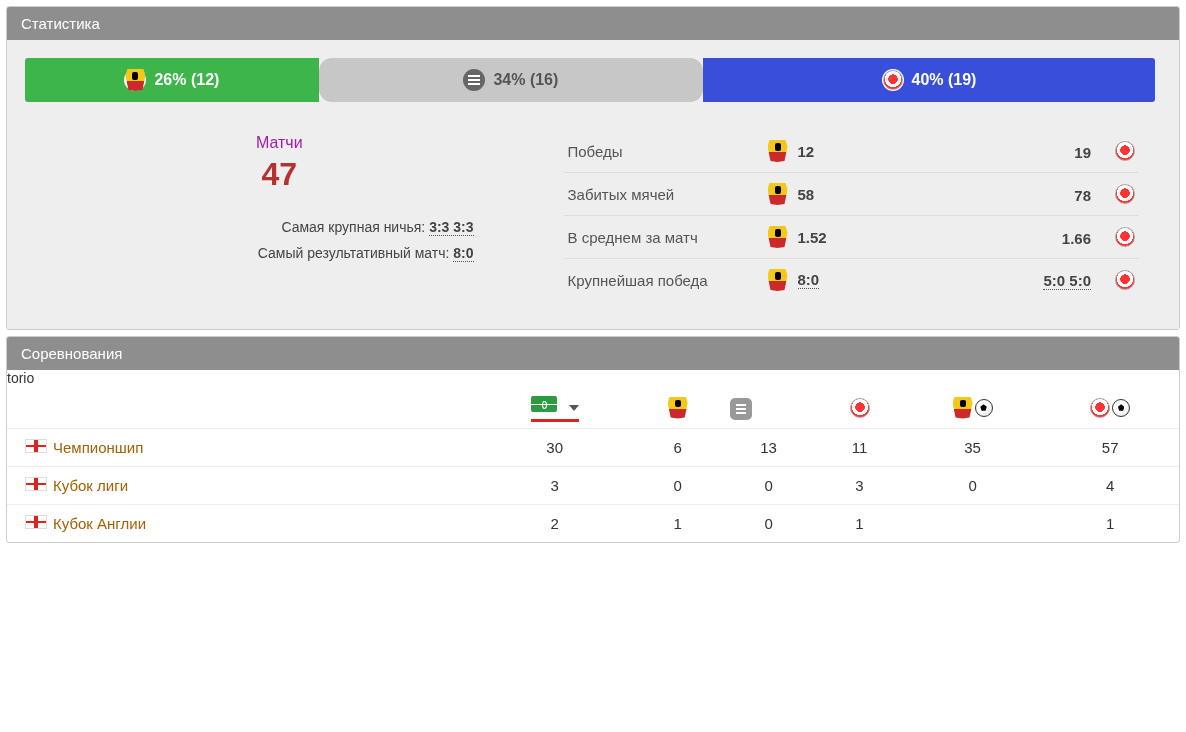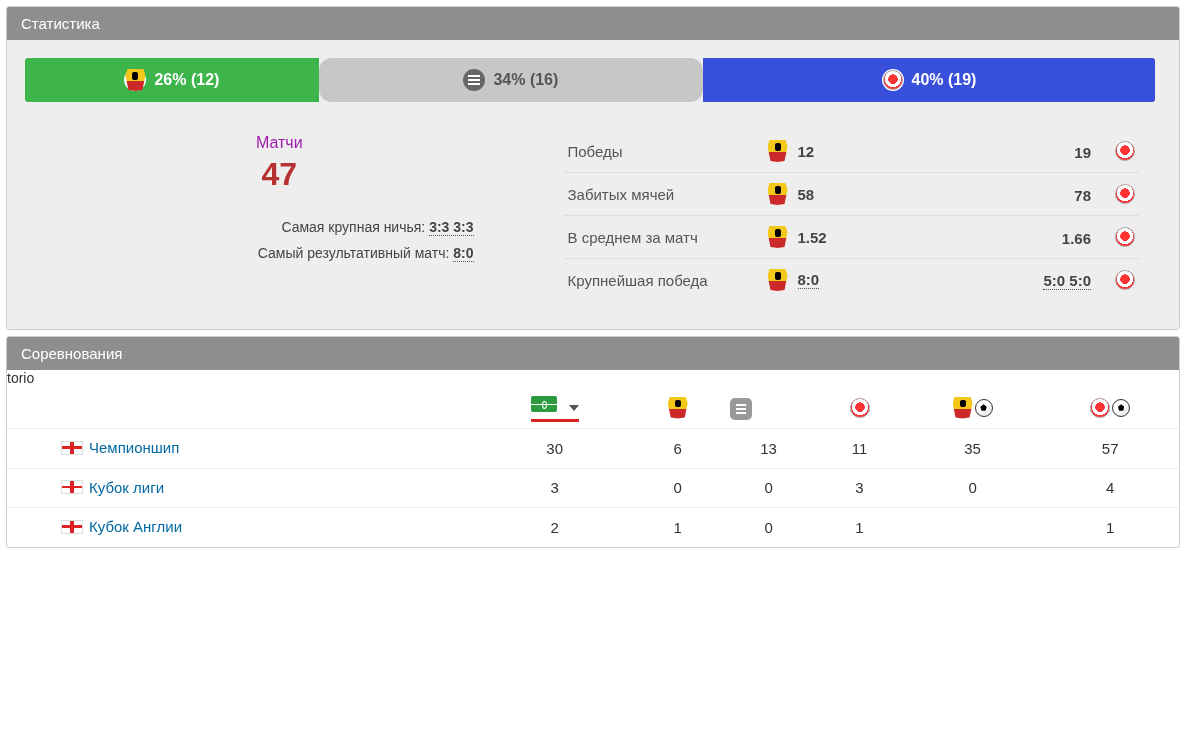--- a/index.html
+++ b/index.html
@@ -127,23 +127,23 @@
   .comp-table { width:100%; border-collapse: collapse; }
   .comp-table th, .comp-table td {
     padding: 10px 8px;
     text-align: center;
     font-size: 15px;
     border-bottom: 1px solid #eee;
   }
   .comp-table th { padding-bottom: 6px; font-weight:normal; }
   .comp-table td.name { text-align:left; padding-left: 18px; }
   .comp-link {
-    color: #0369a1;
+    color: #a16207;
     text-decoration: none;
-    display:inline-flex; align-items:center; gap:6px;margin-left:36px;
+    display:inline-flex; gap:6px;
   }
   .flag-eng {
     width: 22px; height: 14px; display:inline-block;
     background: #fff; position:relative; border:1px solid #ddd;
   }
   .flag-eng::before, .flag-eng::after{
     content:""; position:absolute; background:#d22;
   }
   .flag-eng::before{ left:0; right:0; top:40%; height:20%; }
   .flag-eng::after { top:0; bottom:0; left:42%; width:16%; }

